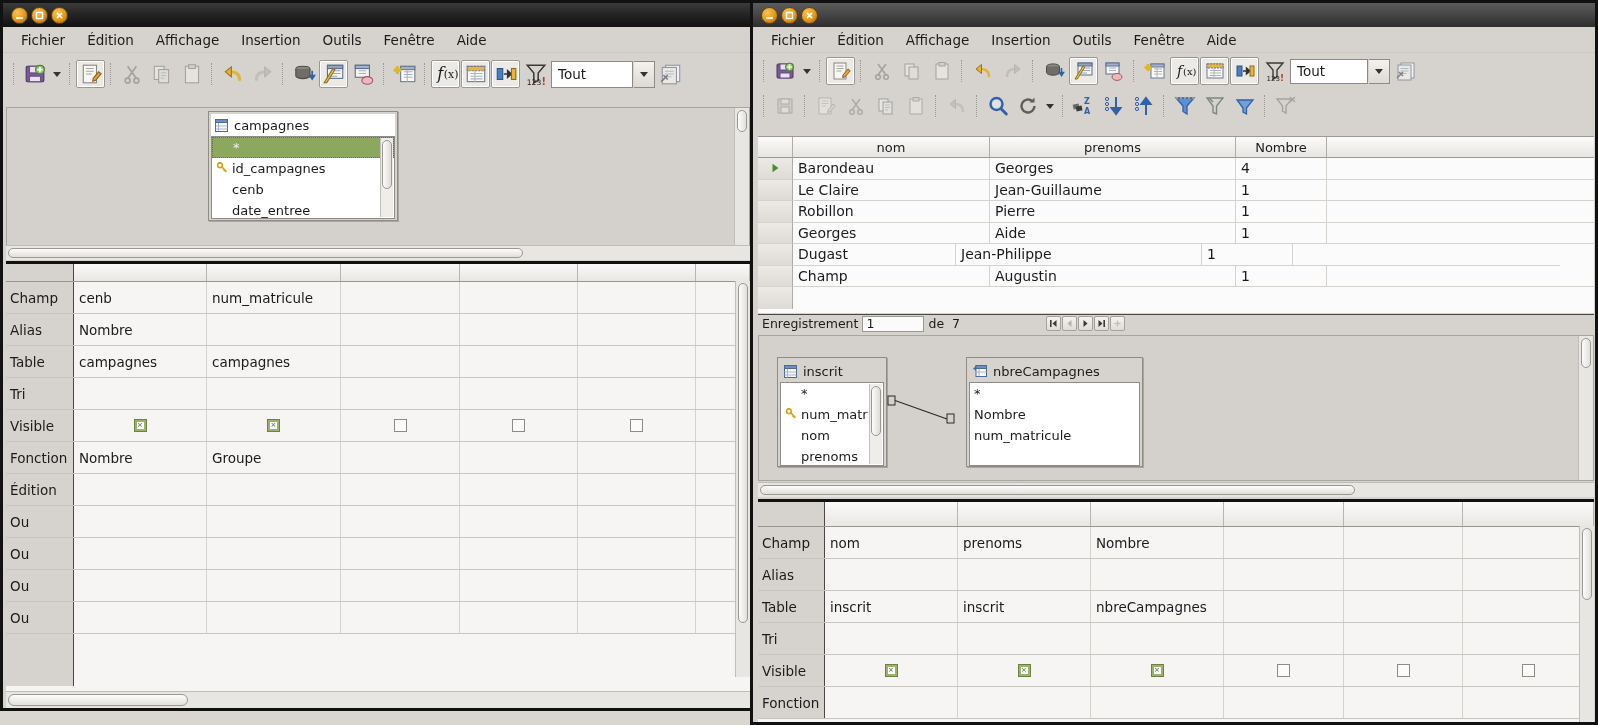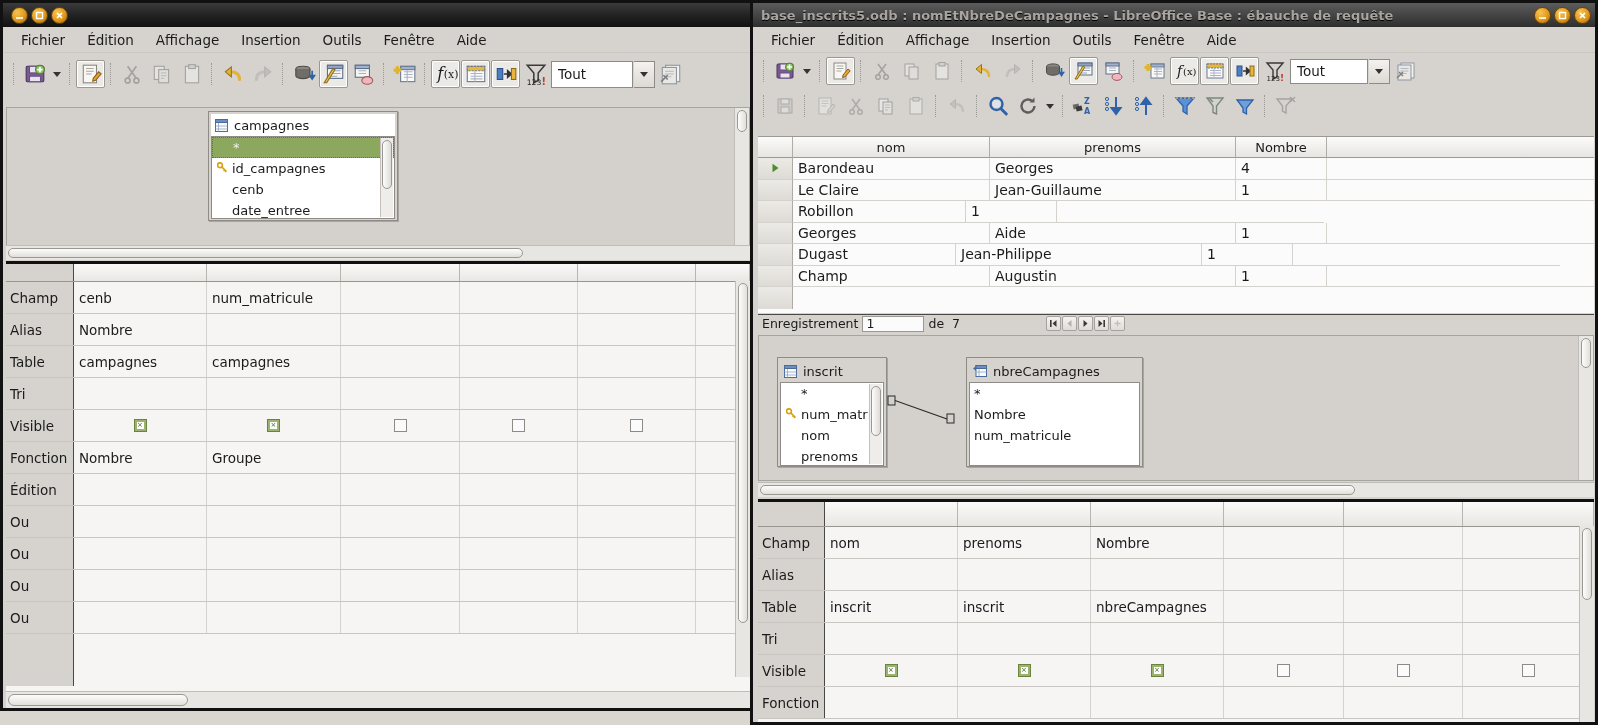--- a/index.html
+++ b/index.html
@@ -220,21 +220,20 @@
   svg { pointer-events: none; }
 </style>
 </head>
 <body>
 
 <div class="screen">
 
   <div class="window win-border" style="left:750px; top:0px; width:848px; height:725px;">
 
     <div class="titlebar inactive">
-      <div class="title-text">base_inscrits5.odb : nomEtNbreDeCampagnes - LibreOffice Base : ébauche de requête</div>
       <div class="win-buttons">
         <div class="wbtn">
           <svg width="9" height="9" viewBox="0 0 9 9">
               <path d="M1 7h7" stroke="#fff" stroke-width="1.6"></path>
             </svg>
         </div>
         <div class="wbtn">
           <svg width="9" height="9" viewBox="0 0 9 9">
               <rect x="1.5" y="1.5" width="6" height="6" fill="none" stroke="#fff" stroke-width="1.4"></rect>
             </svg>
@@ -521,21 +520,22 @@
       </div>
       <div class="drow">
         <div class="dcell rowhdr" style="width:35px;"></div>
         <div class="dcell" style="width:197px;">Le Claire</div>
         <div class="dcell" style="width:246px;">Jean-Guillaume</div>
         <div class="dcell" style="width:91px;">1</div>
         <div class="dcell blank" style="width:267px;"></div>
       </div>
       <div class="drow">
         <div class="dcell rowhdr" style="width:35px;"></div>
-        <div class="dcell" style="width:173px;">Robillon</div>
+        <div class="dcell" style="width:197px;">Robillon</div>
+        <div class="dcell" style="width:246px;">Pierre</div>
         <div class="dcell" style="width:91px;">1</div>
         <div class="dcell blank" style="width:267px;"></div>
       </div>
       <div class="drow">
         <div class="dcell rowhdr" style="width:35px;"></div>
         <div class="dcell" style="width:197px;">Georges</div>
         <div class="dcell" style="width:246px;">Aide</div>
         <div class="dcell" style="width:91px;">1</div>
         <div class="dcell blank" style="width:267px;"></div>
       </div>

